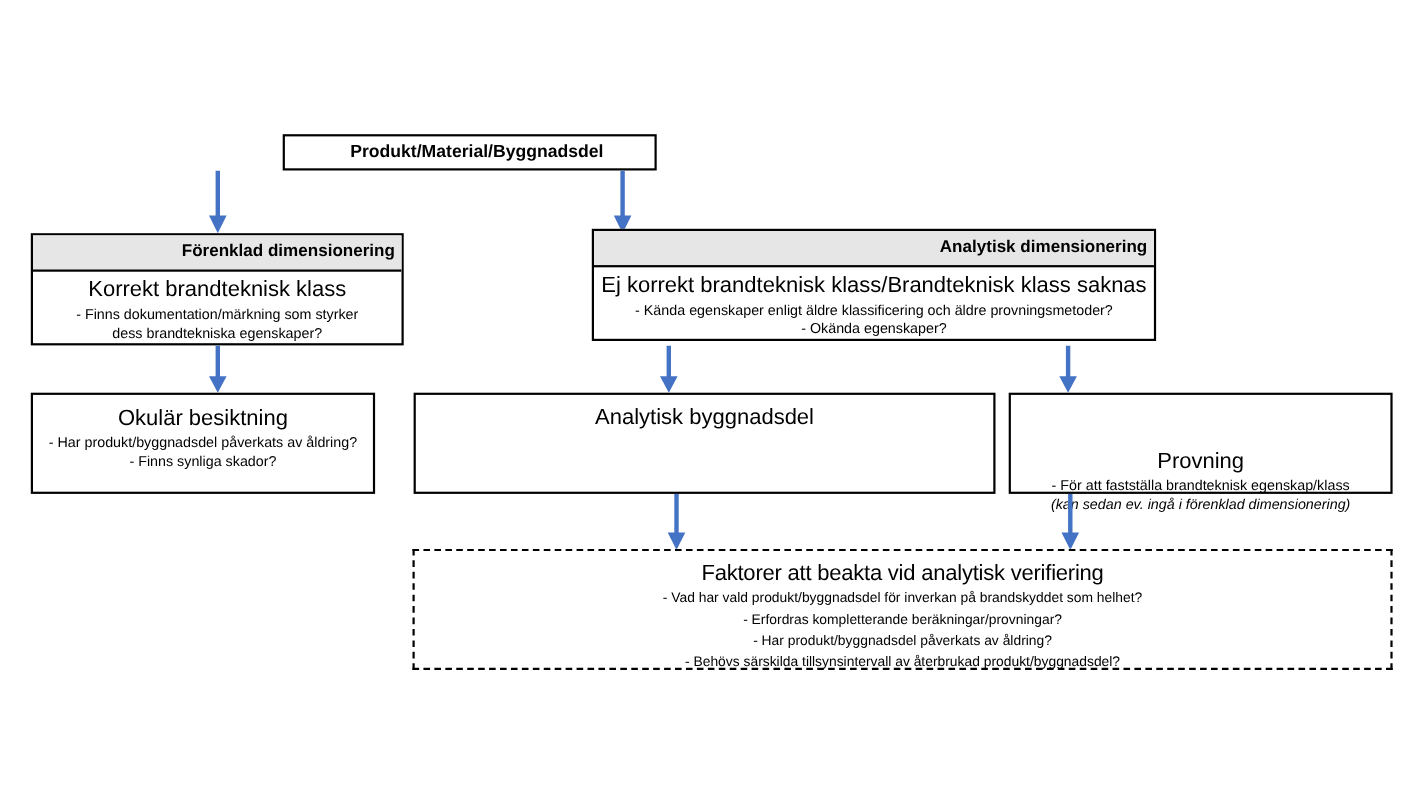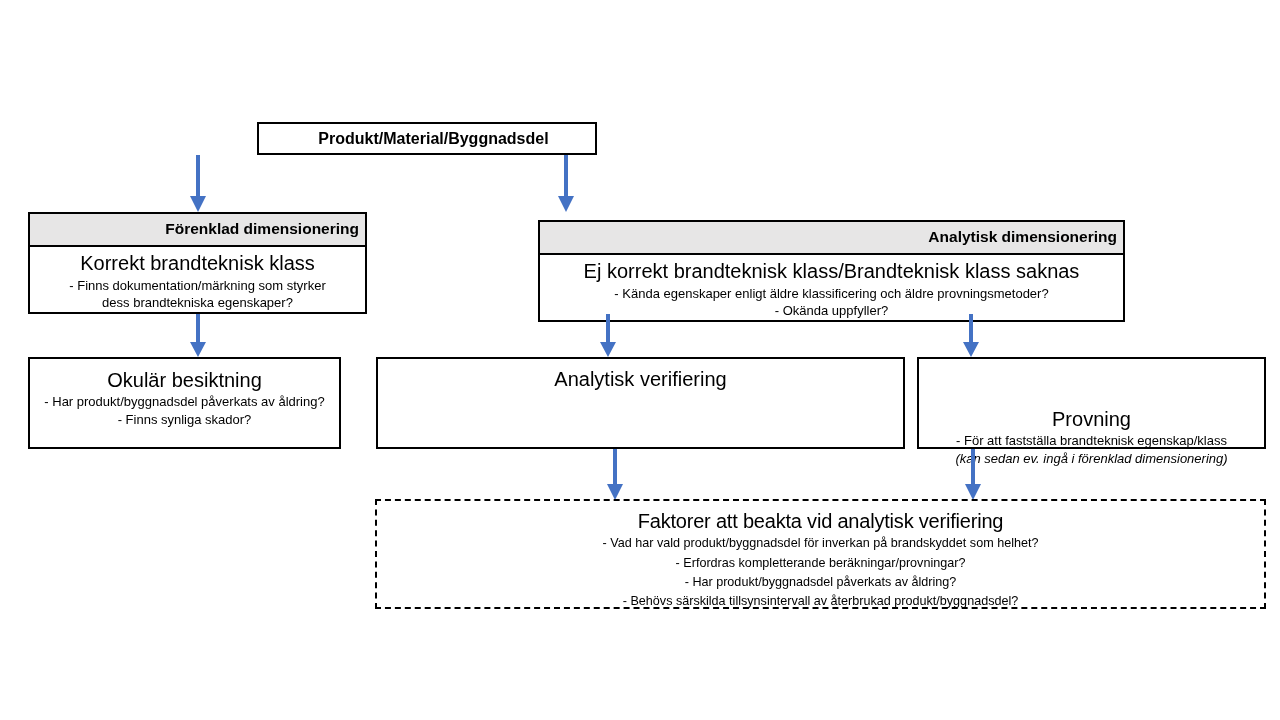--- a/index.html
+++ b/index.html
@@ -126,27 +126,27 @@
     <div class="band">Förenklad dimensionering</div>
     <div class="body">
       <div class="title">Korrekt brandteknisk klass</div>
       <div class="lines">
         <span class="ln">- Finns dokumentation/märkning  som styrker</span>
         <span class="ln">dess brandtekniska egenskaper?</span>
       </div>
     </div>
   </div>
 
-  <div class="node" style="left:538px; top:220px; width:587px; height:102px;">
+  <div class="node" style="left:538px; top:208px; width:513px; height:102px;">
     <div class="band">Analytisk dimensionering</div>
     <div class="body">
       <div class="title">Ej korrekt brandteknisk klass/Brandteknisk klass saknas</div>
       <div class="lines">
         <span class="ln">- Kända egenskaper enligt äldre klassificering och äldre provningsmetoder?</span>
-        <span class="ln">- Okända uppfyller?</span>
+        <span class="ln">- Okända egenskaper?</span>
       </div>
     </div>
   </div>
 
   <div class="arrow" style="left:188px; top:314px;">
     <svg width="20" height="44" viewBox="0 0 20 44">
       <line x1="10" y1="0" x2="10" y2="31" stroke="#4472C4" stroke-width="4"></line>
       <polygon points="10,43 2,28 18,28" fill="#4472C4"></polygon>
     </svg>
   </div>
@@ -170,21 +170,21 @@
       <div class="title">Okulär besiktning</div>
       <div class="lines">
         <span class="ln">- Har produkt/byggnadsdel  påverkats av åldring?</span>
         <span class="ln">- Finns synliga skador?</span>
       </div>
     </div>
   </div>
 
   <div class="node" style="left:376px; top:357px; width:529px; height:92px;">
     <div class="body" style="padding-top:8px;">
-      <div class="title">Analytisk verifiering</div>
+      <div class="title">Analytisk byggnadsdel</div>
     </div>
   </div>
 
   <div class="node" style="left:917px; top:357px; width:349px; height:92px;">
     <div class="body" style="padding-top:9px;margin-top:39px;">
       <div class="title">Provning</div>
       <div class="lines">
         <span class="ln">-    För att fastställa brandteknisk egenskap/klass</span>
         <span class="ln ital">(kan sedan ev. ingå i förenklad dimensionering)</span>
       </div>

